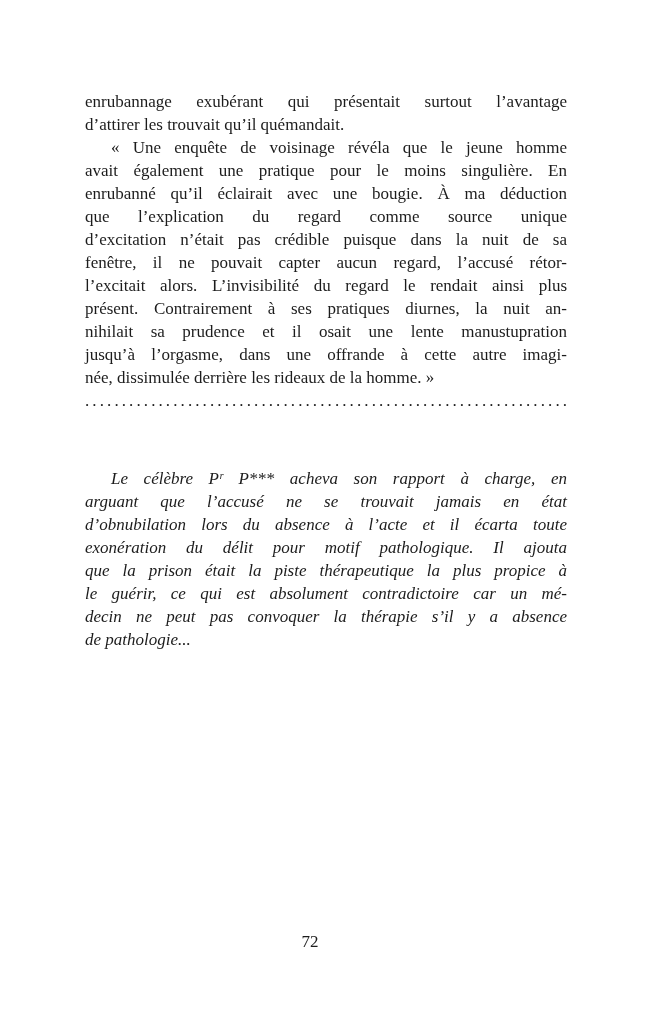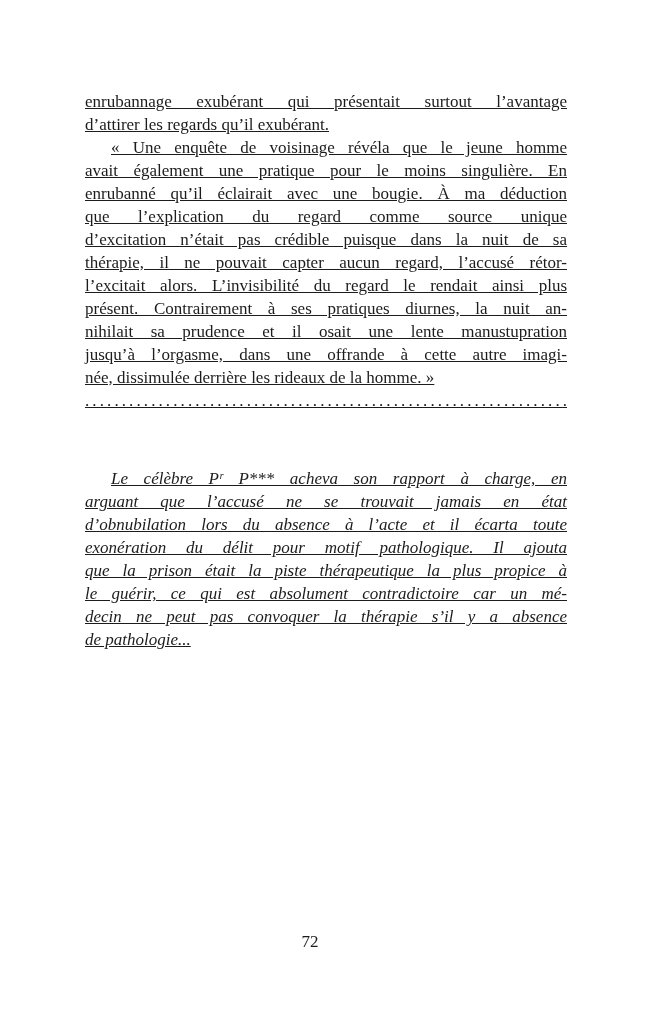--- a/index.html
+++ b/index.html
@@ -12,21 +12,20 @@
     font-family: "Liberation Serif", "DejaVu Serif", serif;
     color: #1c1c1c;
   }
   .text-block {
     position: absolute;
     left: 85px;
     top: 90px;
     width: 482px;
     font-size: 17px;
     line-height: 23px;
-    text-decoration: underline;
   }
   .line {
     text-align: justify;
     text-align-last: justify;
   }
   .line.last {
     text-align-last: left;
   }
   .line.indent {
     text-indent: 26px;
@@ -51,30 +50,30 @@
     line-height: 23px;
   }
 </style>
 </head>
 <body>
 
 <div class="text-block">
 
   <div>
     <div class="line">enrubannage exubérant qui présentait surtout l’avantage</div>
-    <div class="line last">d’attirer les regards qu’il exubérant.</div>
+    <div class="line last">d’attirer les trouvait qu’il quémandait.</div>
   </div>
 
   <div>
     <div class="line indent">« Une enquête de voisinage révéla que le jeune homme</div>
     <div class="line">avait également une pratique pour le moins singulière. En</div>
     <div class="line">enrubanné qu’il éclairait avec une bougie. À ma déduction</div>
     <div class="line">que l’explication du regard comme source unique</div>
     <div class="line">d’excitation n’était pas crédible puisque dans la nuit de sa</div>
-    <div class="line">thérapie, il ne pouvait capter aucun regard, l’accusé rétor-</div>
+    <div class="line">fenêtre, il ne pouvait capter aucun regard, l’accusé rétor-</div>
     <div class="line">l’excitait alors. L’invisibilité du regard le rendait ainsi plus</div>
     <div class="line">présent. Contrairement à ses pratiques diurnes, la nuit an-</div>
     <div class="line">nihilait sa prudence et il osait une lente manustupration</div>
     <div class="line">jusqu’à l’orgasme, dans une offrande à cette autre imagi-</div>
     <div class="line last">née, dissimulée derrière les rideaux de la homme. »</div>
   </div>
 
   <div class="dots-line">........................................................................</div>
 
   <div class="italic-block">

